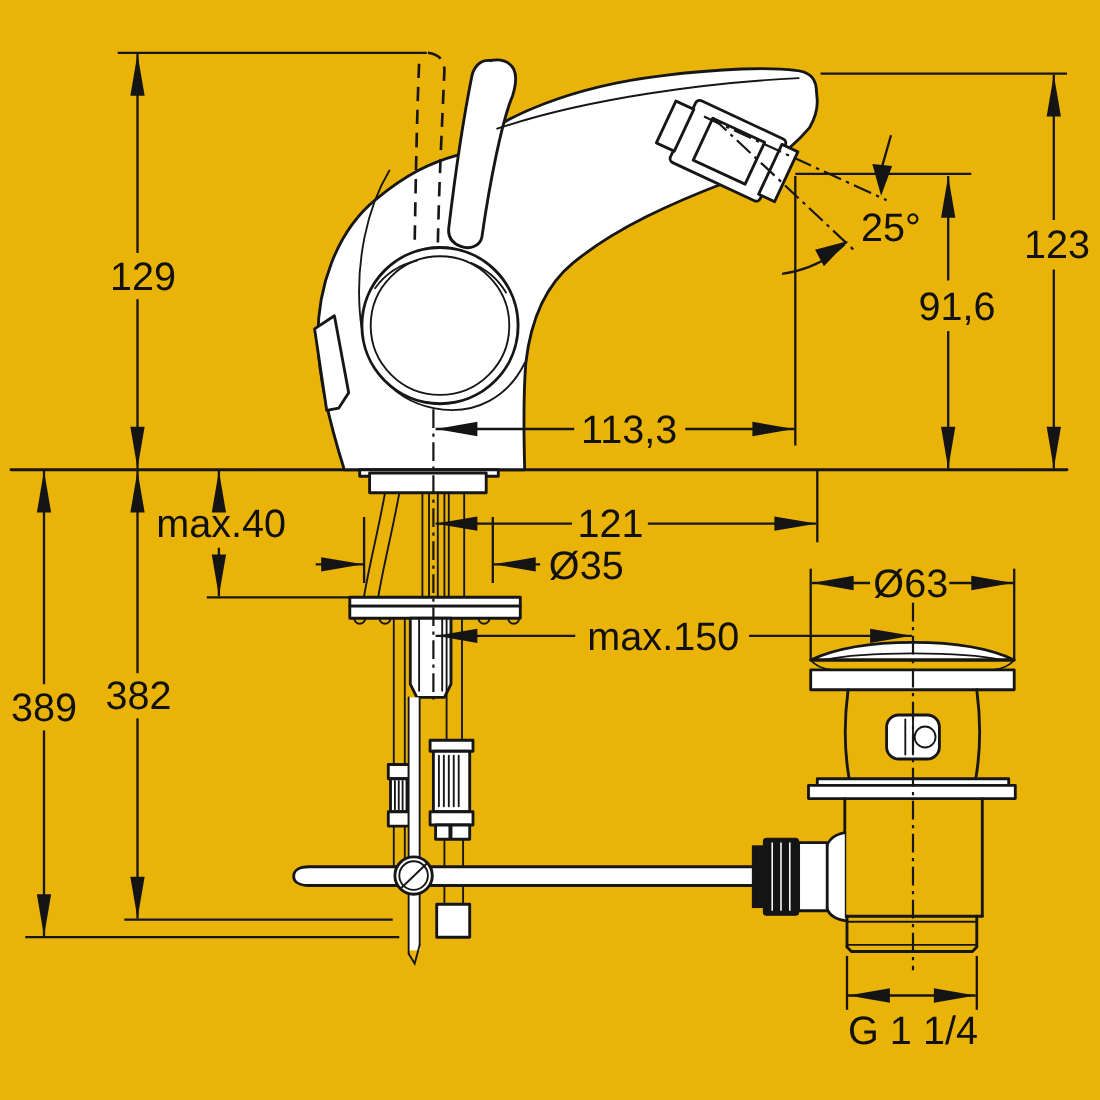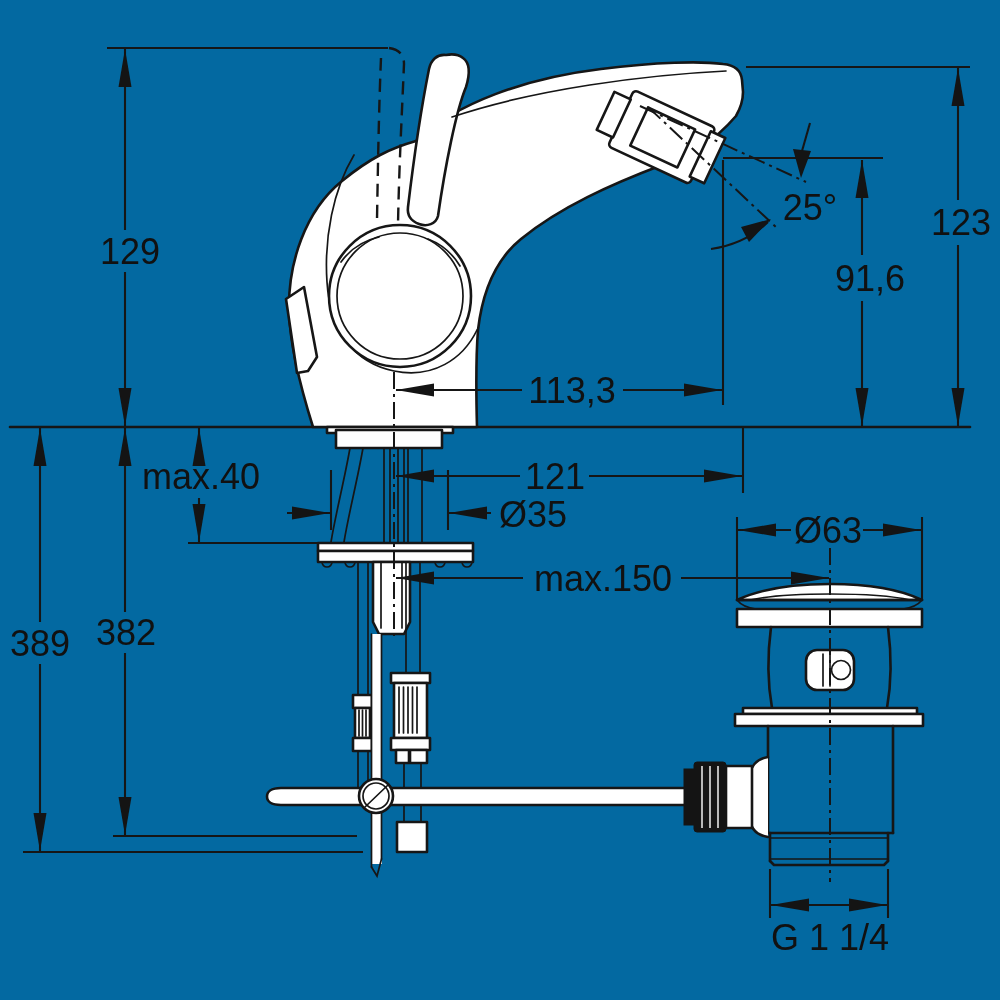--- a/index.html
+++ b/index.html
@@ -1,16 +1,16 @@
 <!DOCTYPE html>
 <html><head>
 <meta charset="utf-8">
 <style>
   html,body{margin:0;padding:0;background:#ffffff;}
-  .stage{width:1000px;height:1000px;background:#0369a1;position:relative;overflow:hidden;
+  .stage{width:1000px;height:1000px;background:#eab308;position:relative;overflow:hidden;
          font-family:"Liberation Sans", sans-serif;}
   svg{display:block;}
   
   .ln  {fill:none;stroke:#161616;stroke-width:2.6;stroke-linecap:round;stroke-linejoin:round;}
   .lnf {fill:#ffffff;stroke:#161616;stroke-width:2.6;stroke-linecap:round;stroke-linejoin:round;}
   .tn  {fill:none;stroke:#161616;stroke-width:1.7;stroke-linecap:round;}
   
   .dim {fill:none;stroke:#161616;stroke-width:2.1;stroke-linecap:butt;}
   .axis{fill:none;stroke:#161616;stroke-width:2;stroke-dasharray:17 5 3 5;stroke-linecap:butt;}
   .ph  {fill:none;stroke:#161616;stroke-width:2.4;stroke-dasharray:13 8;stroke-linecap:butt;}

